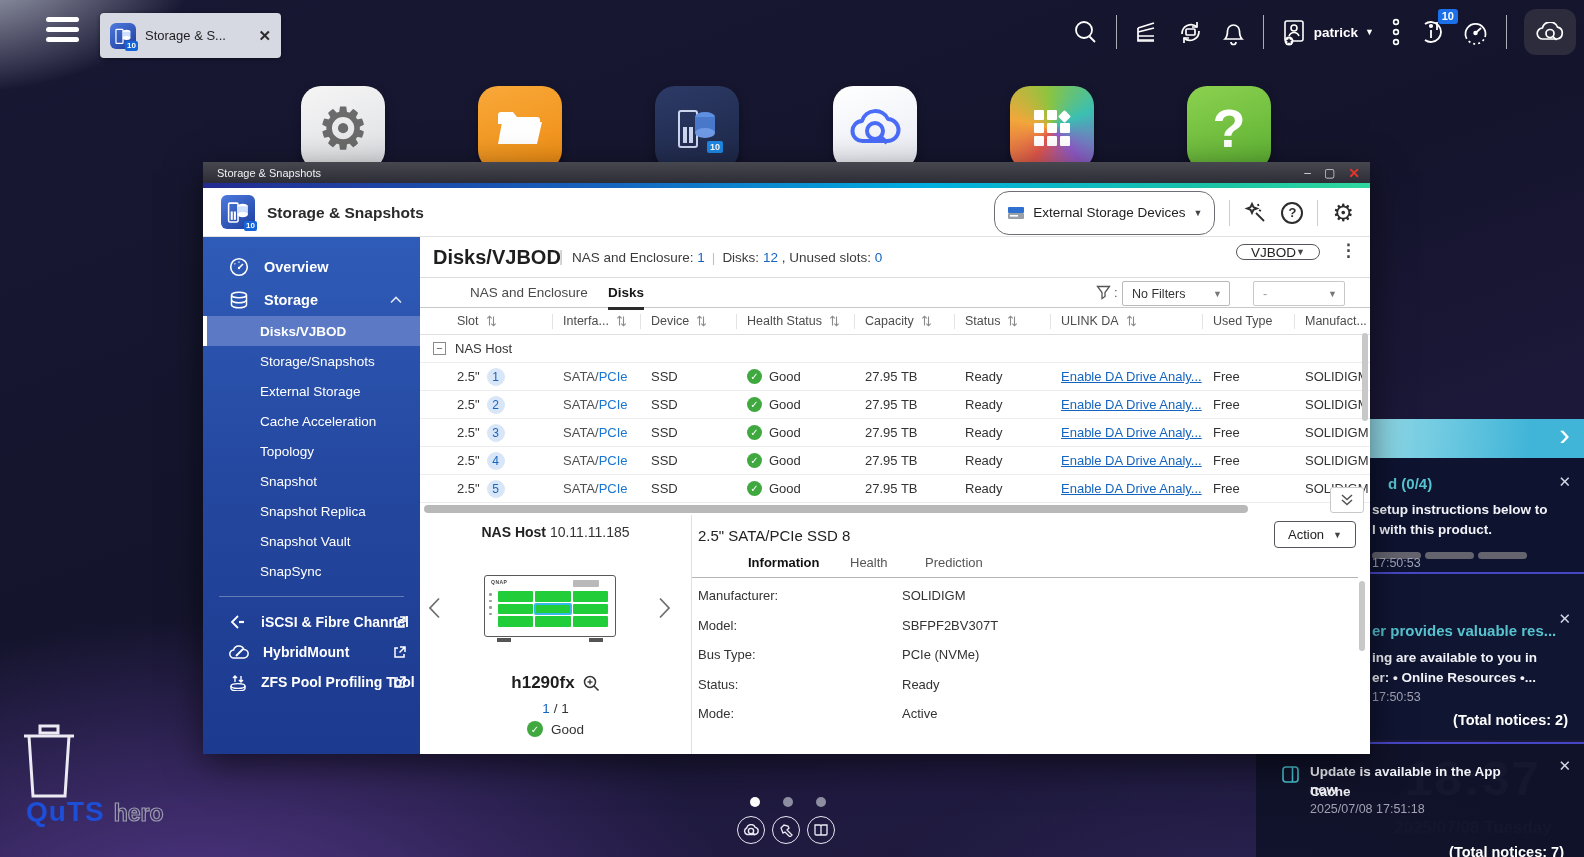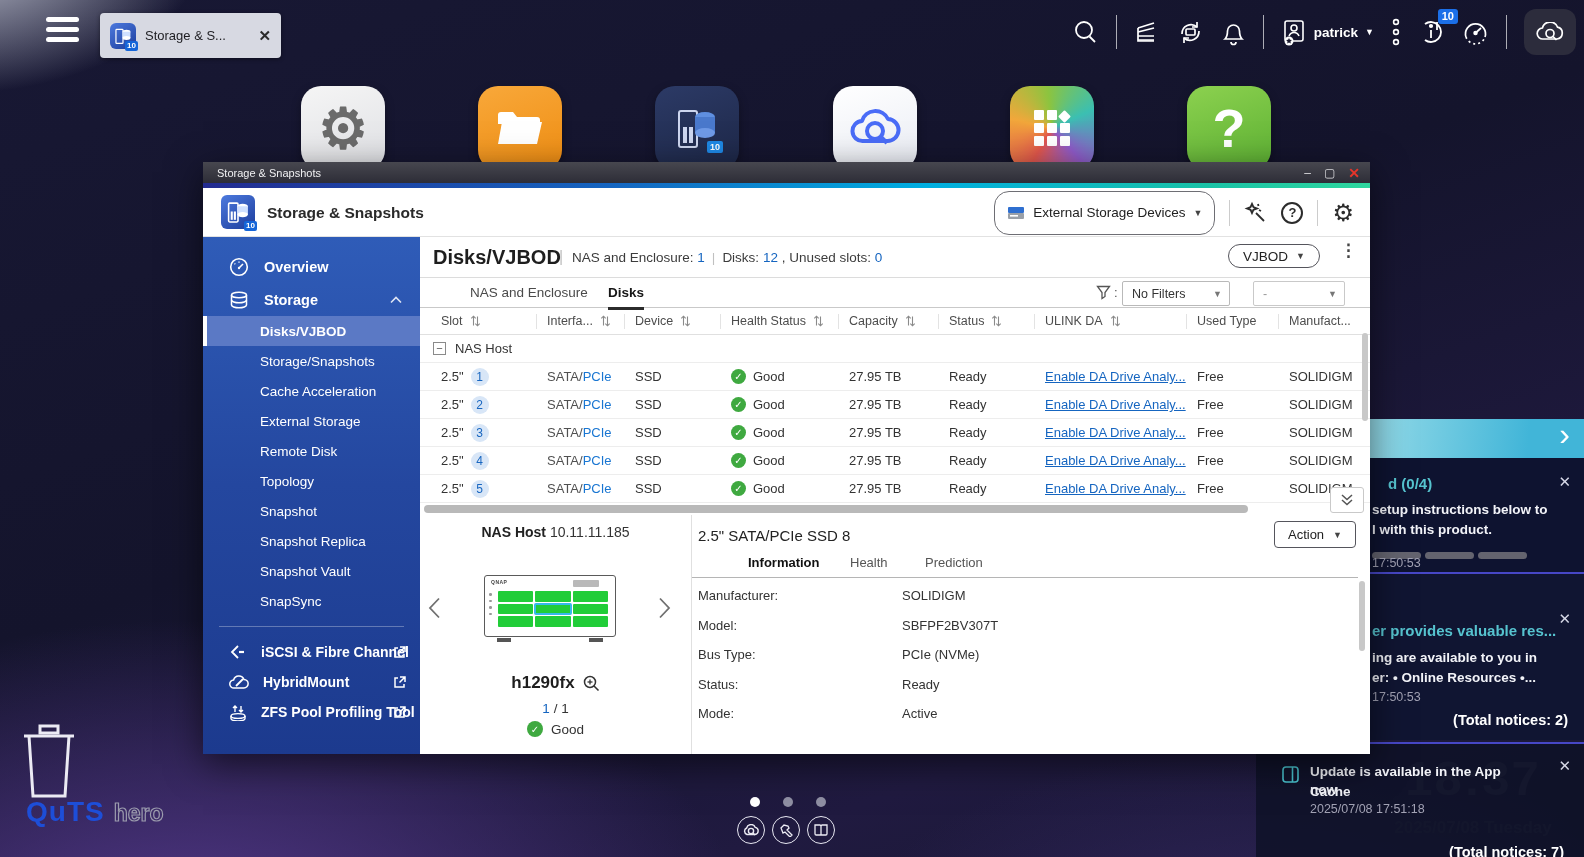--- a/index.html
+++ b/index.html
@@ -90,34 +90,34 @@
 .slink .ext{position:absolute;right:14px}
 
 
 #main{position:relative;width:950px;background:#fff;overflow:hidden}
 #pagehead{position:absolute;left:0;top:0;right:0;height:41px;border-bottom:1px solid #dcdcdc}
 #pagehead .ptitle{position:absolute;left:13px;top:9px;font-size:20px;font-weight:bold;color:#1e1e1e}
 #pagehead .psep{position:absolute;left:139px;top:11px;color:#c0c0c0;font-size:16px}
 #psummary{position:absolute;left:152px;top:13px;font-size:13.5px;color:#3c3c3c}
 #psummary .blue{color:#1565c0}
 #psummary .vsep{color:#c0c0c0;padding:0 7px}
-.vjbodpill{position:absolute;right:50px;top:7px;height:24px;border:1.5px solid #55555c;border-radius:14px;display:flex;align-items:center;gap:8px;padding:0 14px;cursor:pointer}
+.vjbodpill{position:absolute;right:50px;top:7px;height:16px;border:1.5px solid #55555c;border-radius:14px;display:flex;align-items:center;padding:0 14px;cursor:pointer}
 .vjbodpill .vtxt{font-size:13.5px;color:#222}
 .kebab{position:absolute;right:18px;top:7px;font-size:17px;font-weight:bold;color:#444;line-height:13px;text-align:center;width:12px}
 .caret{font-size:9px;color:#444}
 
 #tabrow{position:absolute;left:0;top:41px;right:0;height:30px;border-bottom:1px solid #c9c9c9}
 .mtab{position:absolute;top:0;line-height:29px;font-size:13.5px;color:#4a4a4a;cursor:pointer}
 .mtab.active{font-weight:bold;color:#161616;border-bottom:3px solid #2b2b2b}
 #funnel{position:absolute;left:676px;top:7px;display:flex;align-items:center;gap:3px;color:#555;font-size:13px}
 .fsel{position:absolute;top:3px;height:25px;border:1px solid #b9b9b9;border-radius:2px;background:#fff;display:flex;align-items:center;cursor:pointer}
 .fsel .ftxt{font-size:12.5px;color:#333;padding-left:9px}
 .fsel .fcaret{position:absolute;right:7px;font-size:9px;color:#777}
 
-.tgrid{display:grid;grid-template-columns:106px 88px 96px 118px 100px 96px 152px 92px 94px;padding-left:10px}
+.tgrid{display:grid;grid-template-columns:106px 88px 96px 118px 100px 96px 152px 92px 94px;padding-left:26px}
 #thead{position:absolute;left:0;top:71px;right:0;height:27px;border-bottom:1px solid #e0e0e0;align-content:center}
 .th{display:flex;align-items:center;gap:7px;padding-left:11px;position:relative;height:27px}
 .th+.th::before{content:'';position:absolute;left:0;top:6px;bottom:6px;width:1px;background:#e3e3e3}
 .thl{font-size:12.5px;color:#4c4c4c;white-space:nowrap}
 #tgroup{position:absolute;left:0;top:98px;right:0;height:28px;display:flex;align-items:center;gap:9px;padding-left:13px;border-bottom:1px solid #ededed}
 .gbox{width:13px;height:13px;border:1.5px solid #8a8a8a;color:#555;font-size:11px;line-height:10px;text-align:center}
 .glabel{font-size:13px;color:#333}
 #disk-rows{position:absolute;left:0;top:126px;right:0}
 .trow{height:28px;border-bottom:1px solid #ededed;align-items:center;font-size:13px;color:#333}
 .tc{display:flex;align-items:center;padding-left:11px;white-space:nowrap;overflow:hidden}
@@ -363,23 +363,22 @@
         <span class="slabel">Storage</span>
         <span class="schev">
             <svg width="12" height="8" viewBox="0 0 12 8">
               <polyline points="1,6.5 6,1.5 11,6.5" fill="none" stroke="#dfe5f4" stroke-width="1.6"></polyline>
             </svg>
           </span>
       </div>
       <div>
           <div class="schild active">Disks/VJBOD</div>
           <div class="schild">Storage/Snapshots</div>
+          <div class="schild">External Storage</div>
           <div class="schild">Cache Acceleration</div>
-          <div class="schild">External Storage</div>
-          <div class="schild">Remote Disk</div>
           <div class="schild">Topology</div>
         </div>
       <div>
           <div class="schild">Snapshot</div>
           <div class="schild">Snapshot Replica</div>
           <div class="schild">Snapshot Vault</div>
           <div class="schild">SnapSync</div>
         </div>
       <div class="sdivider"></div>
       <div class="slink">

